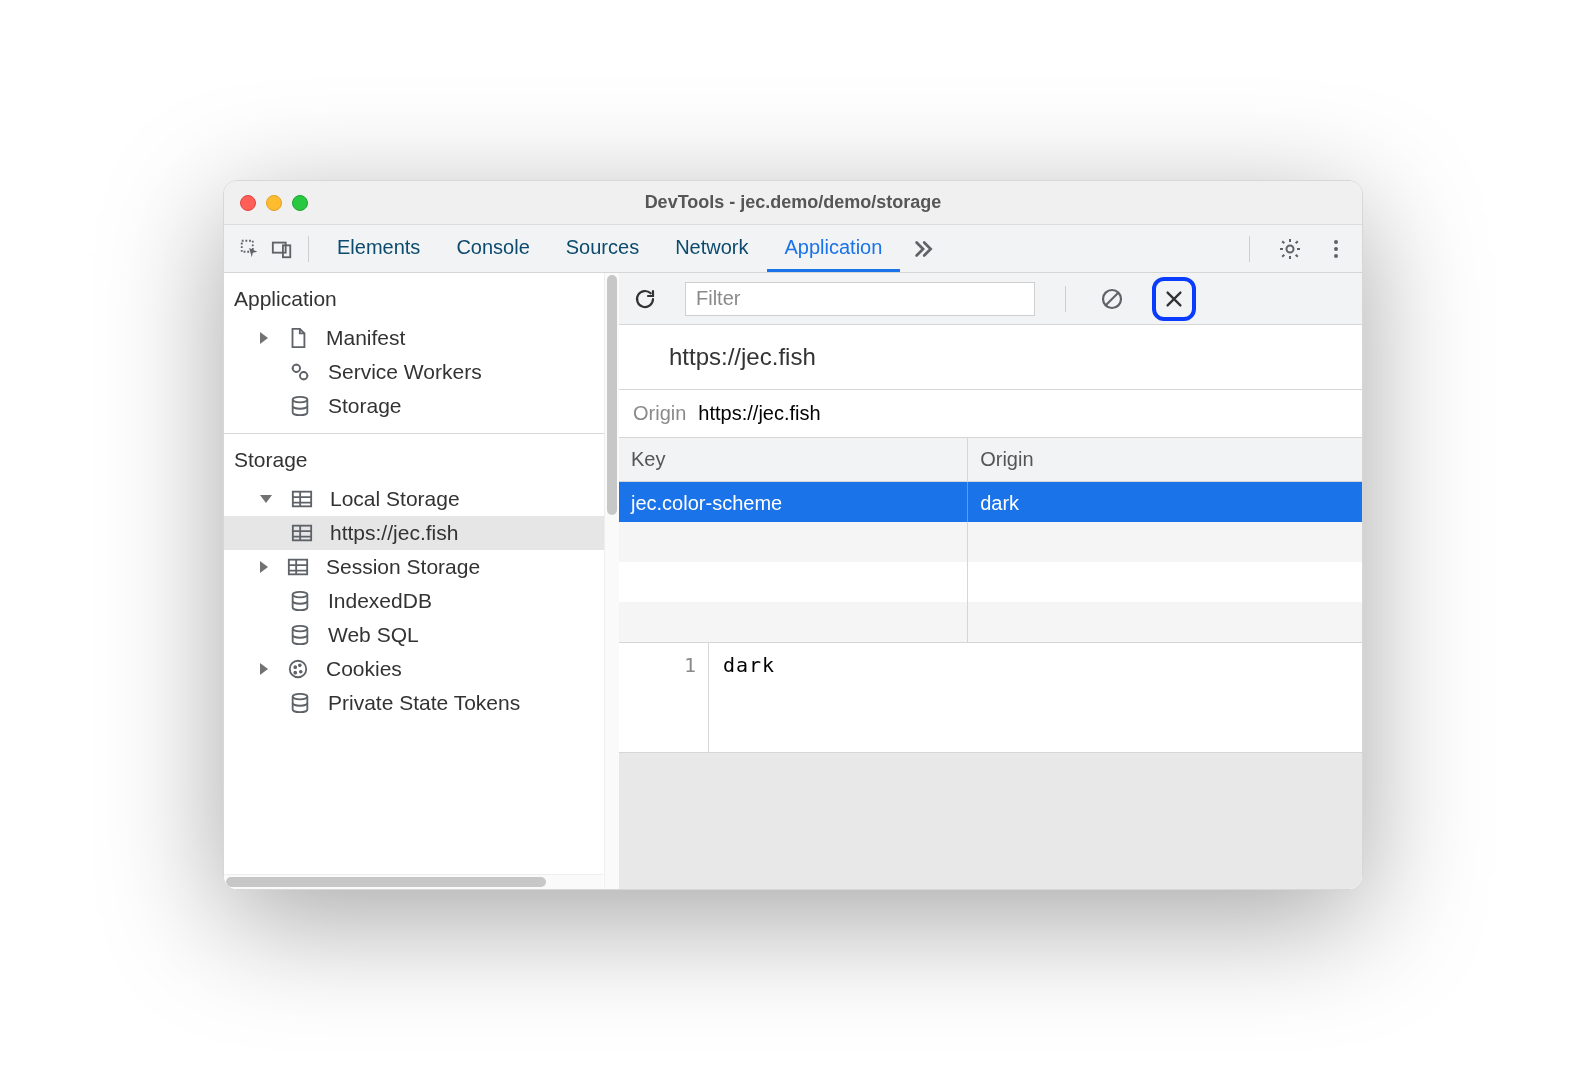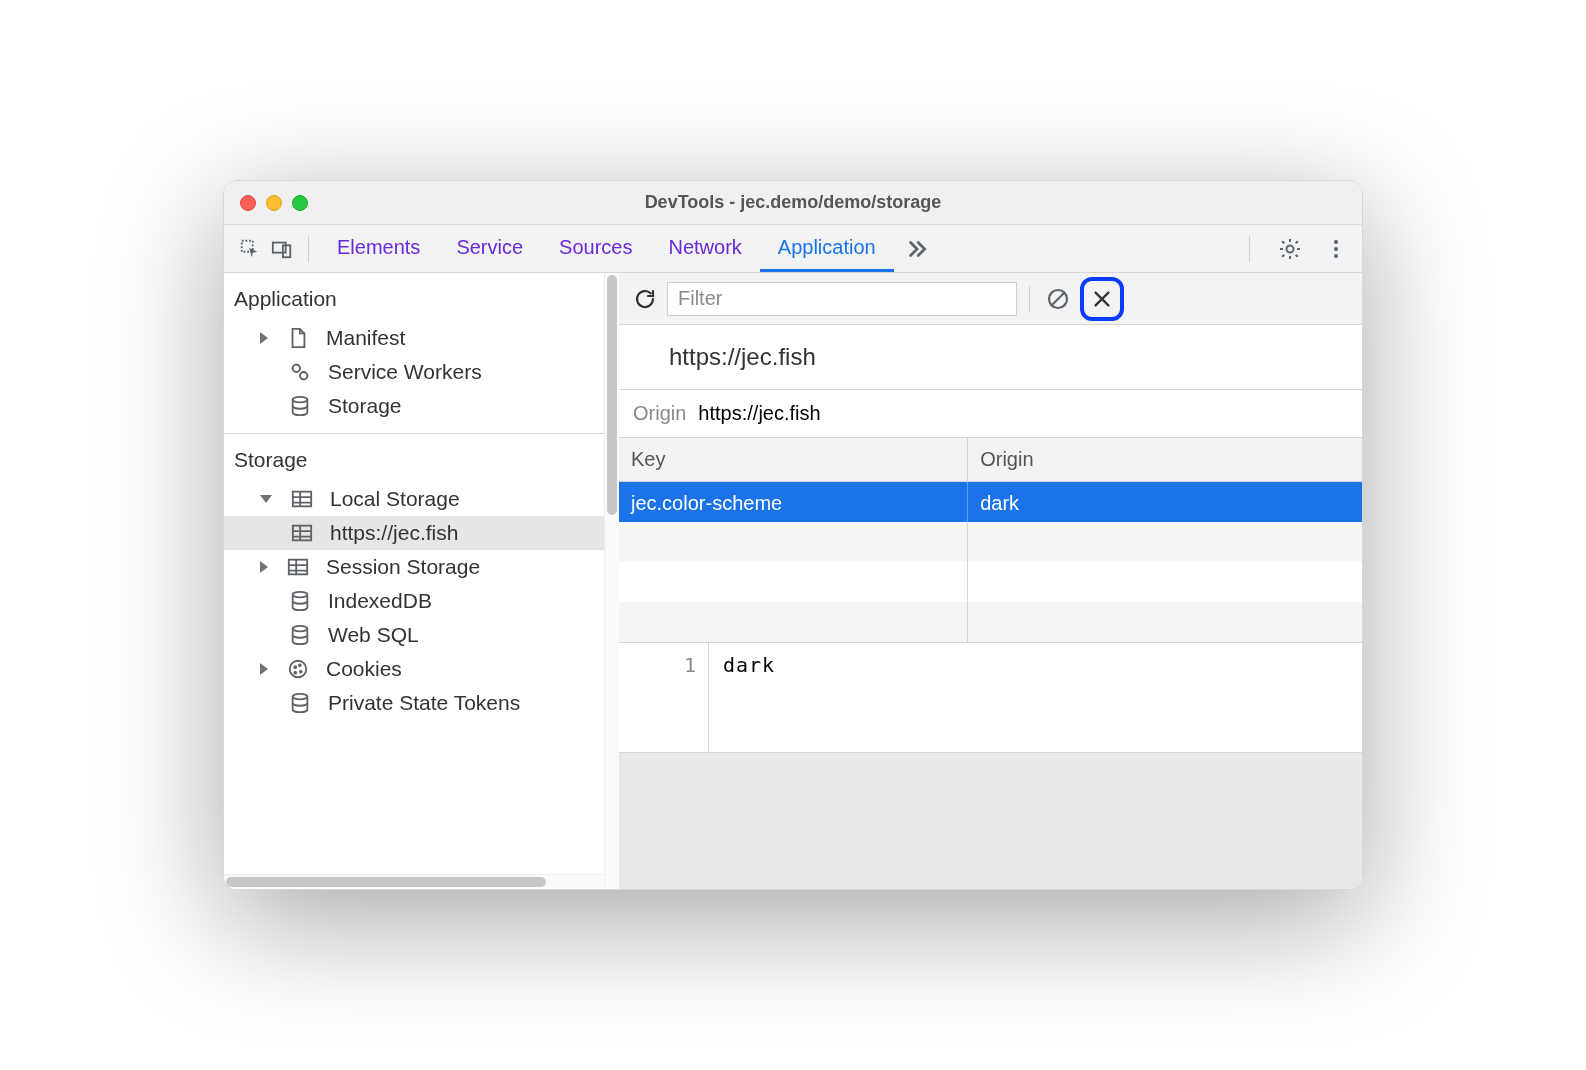--- a/index.html
+++ b/index.html
@@ -60,21 +60,21 @@
     display: flex; align-items: center; justify-content: center;
     color: #5f6368; cursor: pointer;
   }
   .ts-sep { width: 1px; height: 26px; background: #cfcfcf; margin: 0 10px; }
   .tabs { display: flex; align-items: stretch; height: 100%; }
   .tab {
     padding: 0 18px;
     display: flex;
     align-items: center;
     font-size: 20px;
-    color: #6d28d9;
+    color: #0c4a6e;
     cursor: pointer;
     border-bottom: 3px solid transparent;
   }
   .tab.active { color: #1a73e8; border-bottom-color: #1a73e8; font-weight: 500;}
   .ts-right { margin-left: auto; display: flex; align-items: center; gap: 14px; }
   
   .body { flex: 1; display: flex; min-height: 0; }
   .sidebar {
     width: 395px;
     border-right: 1px solid #d6d6d6;
@@ -125,21 +125,21 @@
   .icon-box {
     width: 24px; height: 24px;
     display: flex; align-items: center; justify-content: center;
     color: #5f6368; flex-shrink:0;
   }
   .divider { height: 1px; background: #d6d6d6; margin: 10px 0 0 0; }
   
   .main { flex: 1; display: flex; flex-direction: column; background:#fff; min-width:0;}
   .toolbar {
     height: 52px; background: #f1f3f4; border-bottom: 1px solid #d6d6d6;
-    display: flex; align-items: center; padding: 0 10px; gap: 6px;
+    display: flex; align-items: center; padding: 0 10px; gap: 24px;
   }
   .filter-input {
     width: 350px; height: 34px; border: 1px solid #cfcfcf; background: #fff;
     font-size: 20px; padding: 0 10px; color: #333;
   }
   .filter-input::placeholder { color: #8a8a8a; }
   .tb-sep { width:1px; height:26px; background:#cfcfcf; margin:0 6px;}
   .tb-icon { width:32px; height:32px; display:flex;align-items:center;justify-content:center;color:#5f6368;cursor:pointer;}
   .tb-icon.highlighted { border:4px solid #0a3cff; border-radius:12px; padding:2px; width:44px;height:44px;}
   .origin-header {
@@ -199,21 +199,21 @@
         <rect x="2" y="5" width="14" height="11"></rect>
         <rect x="13" y="8" width="8" height="13"></rect>
       </svg>
     </div>
     <div class="ts-sep"></div>
     <div class="tabs">
       <div class="tab">
             <span>Elements</span>
           </div>
       <div class="tab">
-            <span>Service</span>
+            <span>Console</span>
           </div>
       <div class="tab">
             <span>Sources</span>
           </div>
       <div class="tab">
             <span>Network</span>
           </div>
       <div class="tab active">
             <span>Application</span>
           </div>

